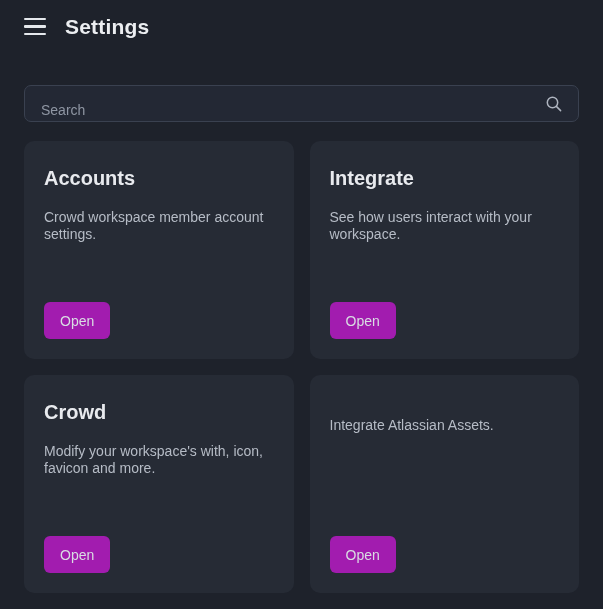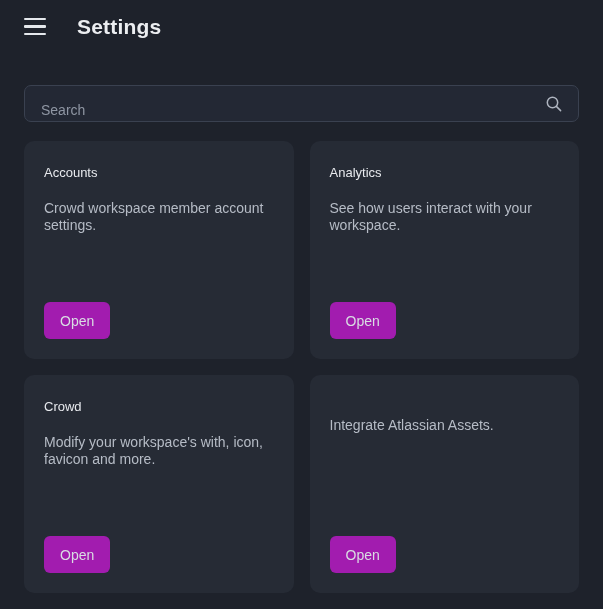--- a/index.html
+++ b/index.html
@@ -8,21 +8,21 @@
     overflow: hidden;
     background: #1e222b;
     font-family: "Liberation Sans", sans-serif;
     color: #e8eaee;
   }
 
   
   .header {
     display: flex;
     align-items: center;
-    gap: 31px;
+    gap: 19px;
     padding: 13px 24px 0 24px;
     height: 40px;
   }
   .menu-btn {
     background: transparent;
     border: none;
     width: 22px; height: 18px;
     display: flex;
     flex-direction: column;
     justify-content: space-between;
@@ -80,22 +80,22 @@
   }
   .card {
     background: #262b35;
     border-radius: 10px;
     height: 218px;
     padding: 24px 20px 20px 20px;
     display: flex;
     flex-direction: column;
   }
   .card-title {
-    font-size: 13px;
-    font-weight: normal;
+    font-size: 20px;
+    font-weight: bold;
     color: #e8eaee;
     line-height: 1.3;
   }
   .card-desc {
     margin-top: 18px;
     font-size: 14px;
     line-height: 1.22;
     color: #b6bcc6;
     max-width: 230px;
   }
@@ -138,21 +138,21 @@
 
 <main class="grid">
 
   <section class="card">
     <h2 class="card-title">Accounts</h2>
     <p class="card-desc">Crowd workspace member account settings.</p>
     <button class="card-btn">Open</button>
   </section>
 
   <section class="card">
-    <h2 class="card-title">Analytics</h2>
+    <h2 class="card-title">Integrate</h2>
     <p class="card-desc">See how users interact with your workspace.</p>
     <button class="card-btn">Open</button>
   </section>
 
   <section class="card">
     <h2 class="card-title">Crowd</h2>
     <p class="card-desc">Modify your workspace's with, icon, favicon and more.</p>
     <button class="card-btn">Open</button>
   </section>
 

